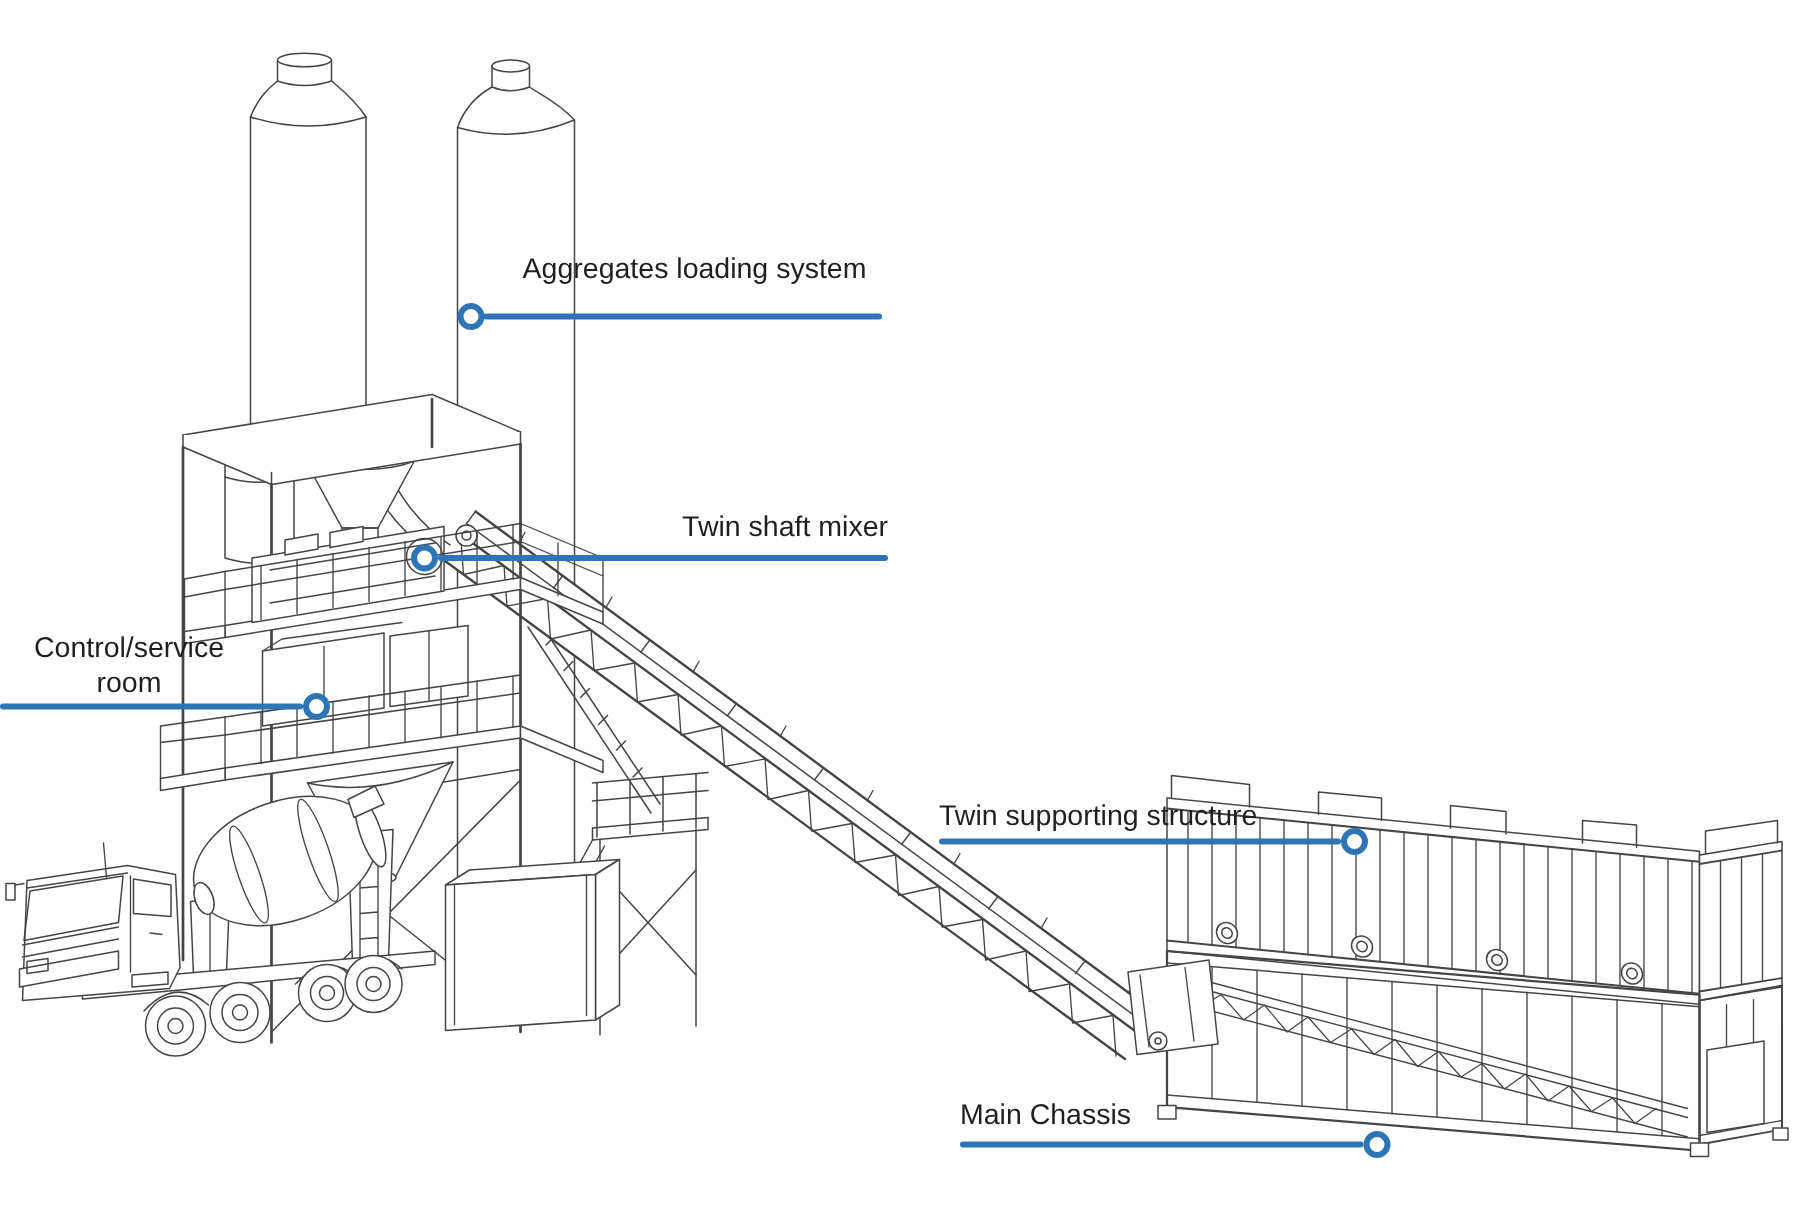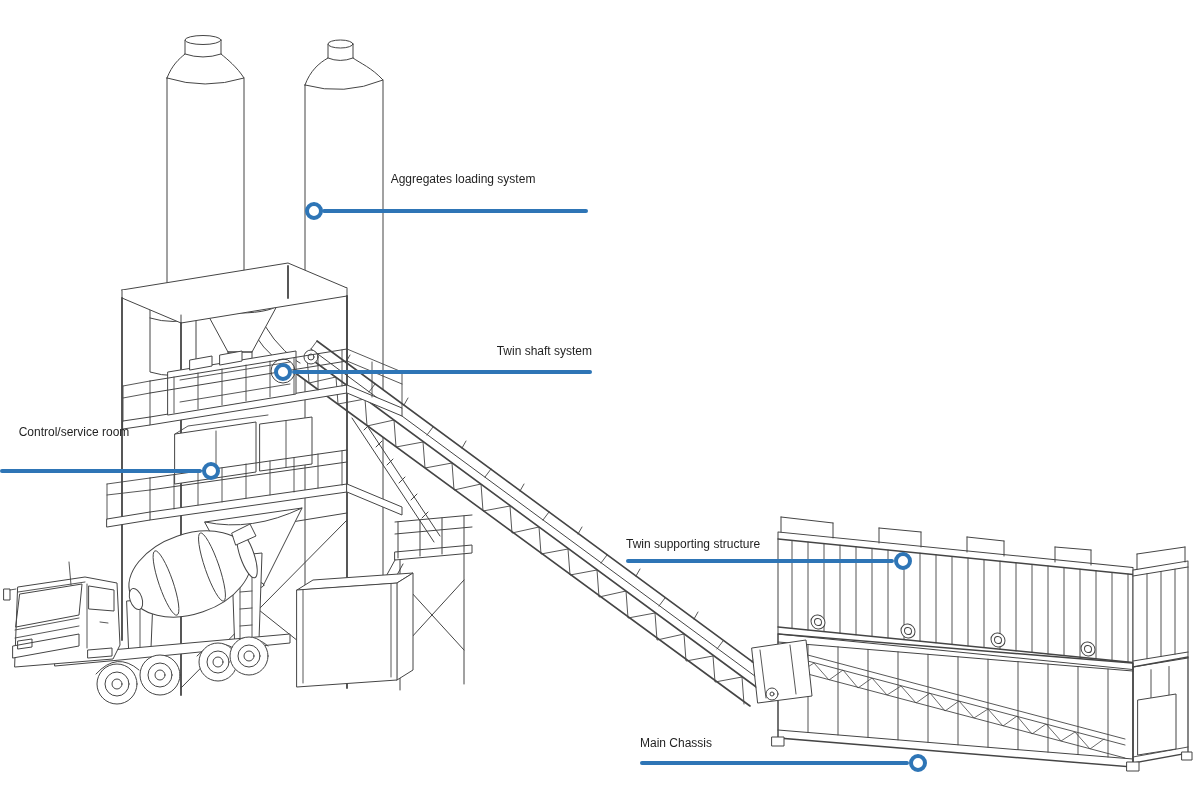--- a/index.html
+++ b/index.html
@@ -1,21 +1,21 @@
 <!DOCTYPE html>
 <html style="--blue: #2e75b6; --ink: #1f1f1f; --stroke: #454545; --bg: #ffffff;"><head>
 <meta charset="utf-8">
 <style>
   :root{ --blue:#2e75b6; --ink:#1f1f1f; --stroke:#454545; --bg:#ffffff; }
   html,body{margin:0;padding:0;background:var(--bg);}
   .stage{position:relative;width:1200px;height:811px;background:var(--bg);overflow:hidden;
          font-family:"Liberation Sans",sans-serif;}
   .drawing{position:absolute;left:0;top:0;}
   .callout{position:absolute;left:0;top:0;width:0;height:0;}
-  .callout-label{position:absolute;font-size:12px;line-height:23px;color:var(--ink);white-space:nowrap;}
+  .callout-label{position:absolute;font-size:19px;line-height:23px;color:var(--ink);white-space:nowrap;}
   .callout-label.wrap{white-space:normal;}
   .callout-line{position:absolute;height:4px;background:var(--blue);border-radius:2px;}
   .callout-marker{position:absolute;width:18px;height:18px;box-sizing:border-box;
                   border:4px solid var(--blue);border-radius:50%;background:#fff;}
 </style>
 </head>
 <body>
 
 <div class="stage">
 
@@ -223,27 +223,27 @@
     </g>
   </svg>
 
   <div class="callout">
     <div class="callout-label" style="left:337px;top:168px;width:252px;text-align:center;">Aggregates loading system</div>
     <div class="callout-line" style="left:322px;top:209px;width:266px;"></div>
     <div class="callout-marker" style="left:305px;top:202px;"></div>
   </div>
 
   <div class="callout">
-    <div class="callout-label" style="left:442px;top:340px;width:150px;text-align:right;">Twin shaft system</div>
+    <div class="callout-label" style="left:442px;top:340px;width:150px;text-align:right;">Twin shaft mixer</div>
     <div class="callout-line" style="left:292px;top:370px;width:300px;"></div>
     <div class="callout-marker" style="left:274px;top:363px;"></div>
   </div>
 
   <div class="callout">
-    <div class="callout-label wrap" style="left:2px;top:421px;width:144px;text-align:center;">Control/service room</div>
+    <div class="callout-label wrap" style="left:14px;top:421px;width:144px;text-align:center;">Control/service room</div>
     <div class="callout-line" style="left:0px;top:469px;width:202px;"></div>
     <div class="callout-marker" style="left:202px;top:462px;"></div>
   </div>
 
   <div class="callout">
     <div class="callout-label" style="left:626px;top:533px;">Twin supporting structure</div>
     <div class="callout-line" style="left:626px;top:559px;width:268px;"></div>
     <div class="callout-marker" style="left:894px;top:552px;"></div>
   </div>
 

